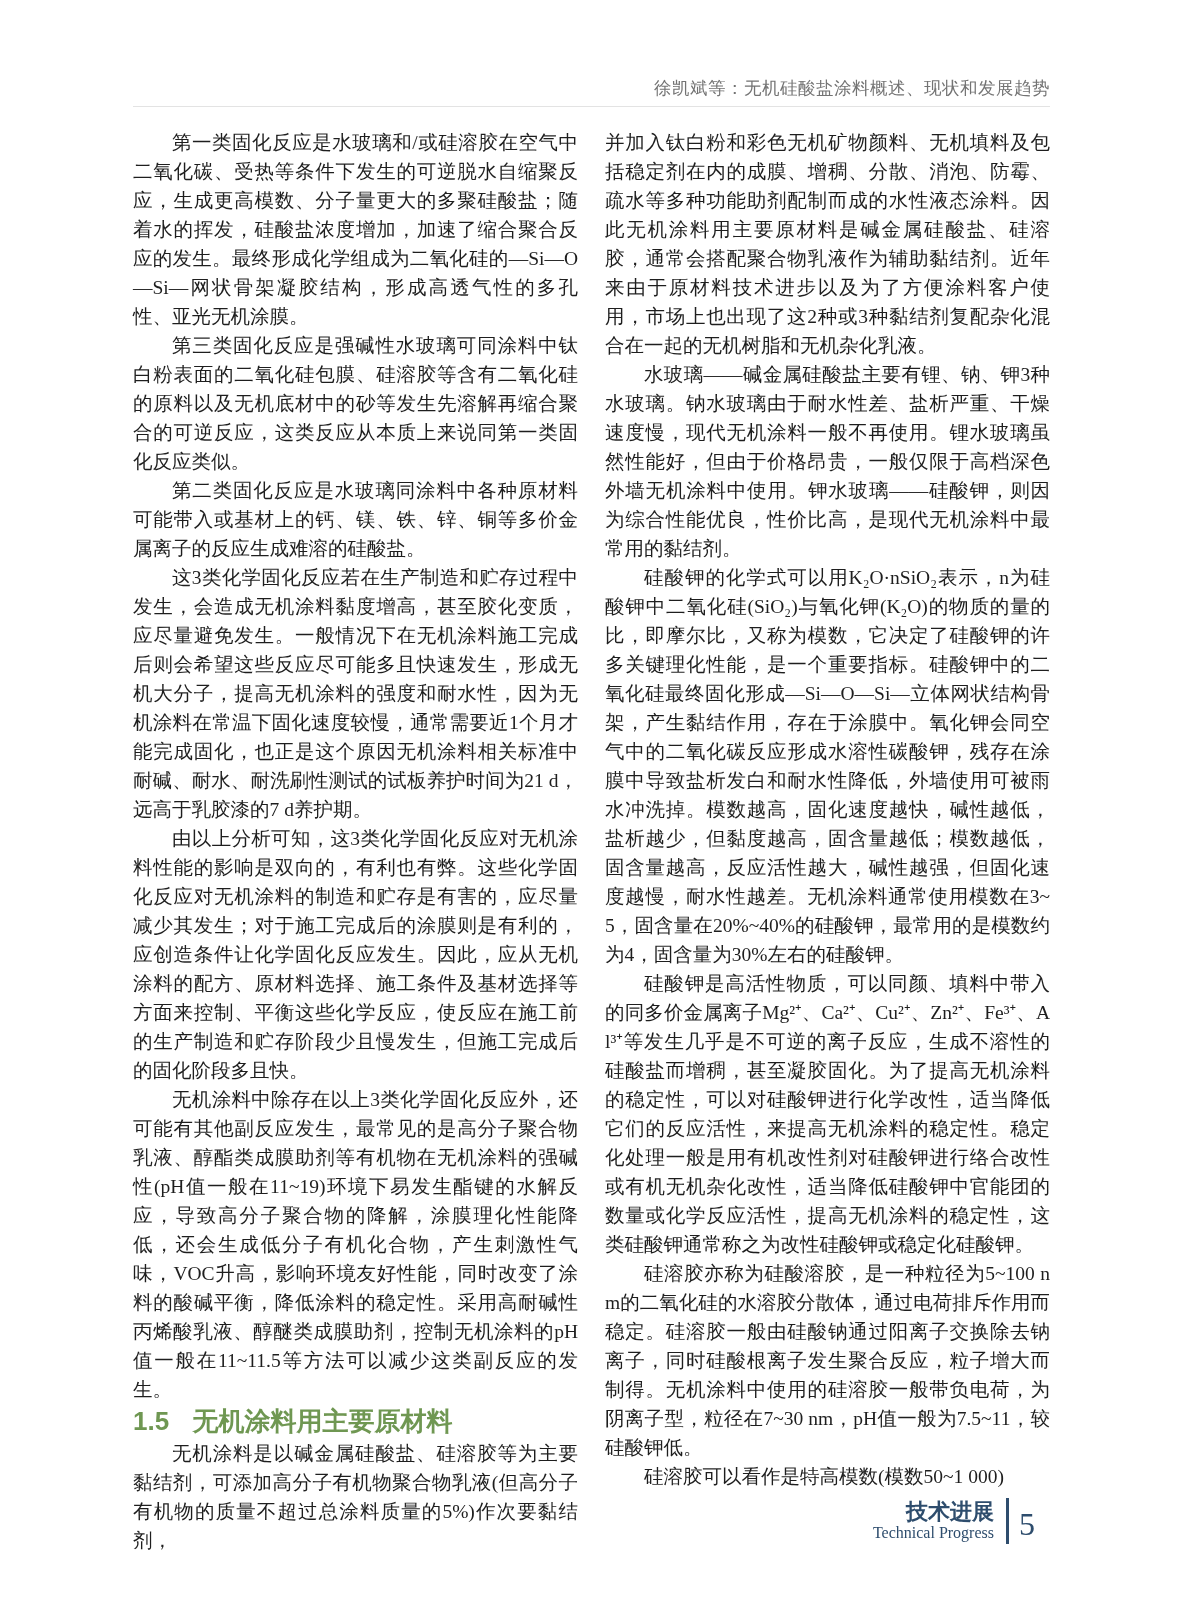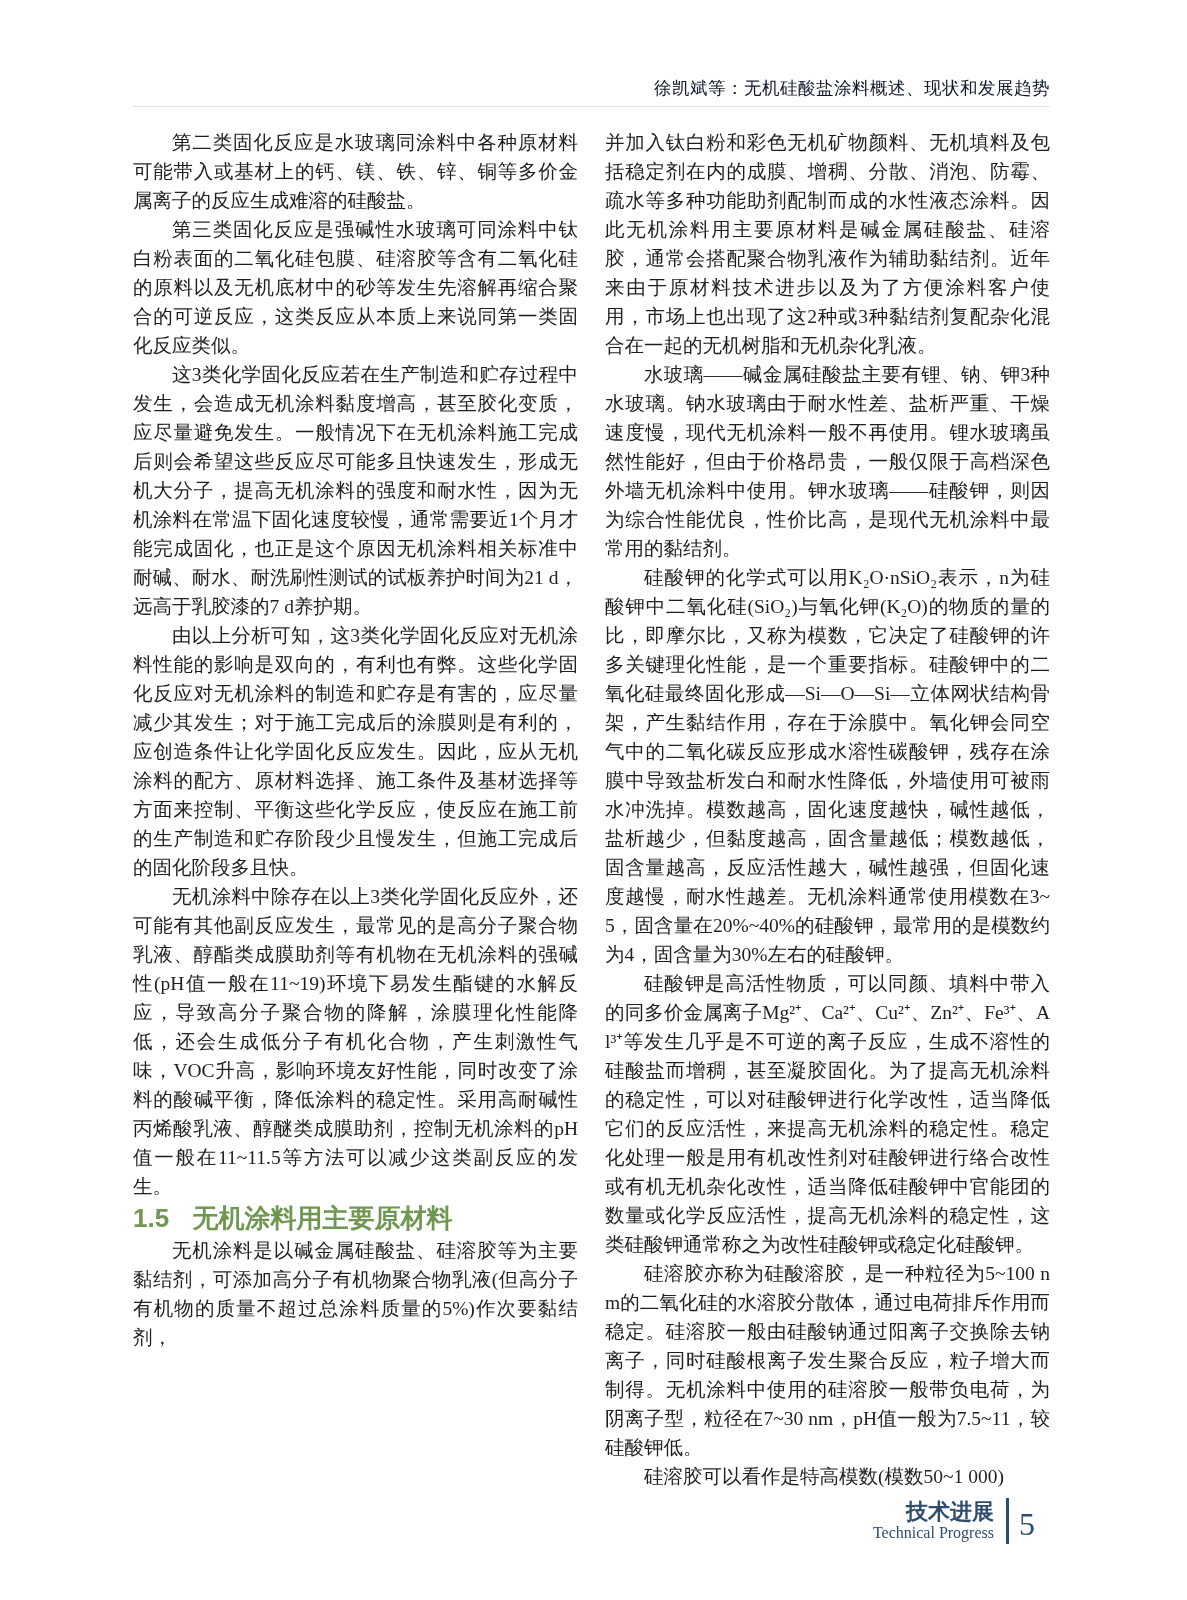--- a/index.html
+++ b/index.html
@@ -16,21 +16,21 @@
     font-family: "Liberation Serif", serif;
     color: #1e1e1e;
   }
   .running-head {
     position: absolute;
     top: 76px;
     right: 137px;
     font-family: "Liberation Sans", sans-serif;
     font-size: 17.5px;
     letter-spacing: 0.5px;
-    color: #0f172a;
+    color: #737373;
     white-space: nowrap;
   }
   .head-rule {
     position: absolute;
     top: 106px;
     left: 133px;
     width: 917px;
     height: 0;
     border-top: 1.5px solid #e3e3e3;
   }
@@ -110,22 +110,23 @@
 
 <div class="page">
 
   <div class="running-head">徐凯斌等：无机硅酸盐涂料概述、现状和发展趋势</div>
 
   <div class="head-rule"></div>
 
   <div class="columns">
 
     <div class="column">
+      <p>第一类固化反应是水玻璃和/或硅溶胶在空气中二氧化碳、受热等条件下发生的可逆脱水自缩聚反应，生成更高模数、分子量更大的多聚硅酸盐；随着水的挥发，硅酸盐浓度增加，加速了缩合聚合反应的发生。最终形成化学组成为二氧化硅的—Si—O—Si—网状骨架凝胶结构，形成高透气性的多孔性、亚光无机涂膜。</p>
+      <p>第三类固化反应是强碱性水玻璃可同涂料中钛白粉表面的二氧化硅包膜、硅溶胶等含有二氧化硅的原料以及无机底材中的砂等发生先溶解再缩合聚合的可逆反应，这类反应从本质上来说同第一类固化反应类似。</p>
       <p>第二类固化反应是水玻璃同涂料中各种原材料可能带入或基材上的钙、镁、铁、锌、铜等多价金属离子的反应生成难溶的硅酸盐。</p>
-      <p>第三类固化反应是强碱性水玻璃可同涂料中钛白粉表面的二氧化硅包膜、硅溶胶等含有二氧化硅的原料以及无机底材中的砂等发生先溶解再缩合聚合的可逆反应，这类反应从本质上来说同第一类固化反应类似。</p>
       <p>这3类化学固化反应若在生产制造和贮存过程中发生，会造成无机涂料黏度增高，甚至胶化变质，应尽量避免发生。一般情况下在无机涂料施工完成后则会希望这些反应尽可能多且快速发生，形成无机大分子，提高无机涂料的强度和耐水性，因为无机涂料在常温下固化速度较慢，通常需要近1个月才能完成固化，也正是这个原因无机涂料相关标准中耐碱、耐水、耐洗刷性测试的试板养护时间为21 d，远高于乳胶漆的7 d养护期。</p>
       <p>由以上分析可知，这3类化学固化反应对无机涂料性能的影响是双向的，有利也有弊。这些化学固化反应对无机涂料的制造和贮存是有害的，应尽量减少其发生；对于施工完成后的涂膜则是有利的，应创造条件让化学固化反应发生。因此，应从无机涂料的配方、原材料选择、施工条件及基材选择等方面来控制、平衡这些化学反应，使反应在施工前的生产制造和贮存阶段少且慢发生，但施工完成后的固化阶段多且快。</p>
       <p>无机涂料中除存在以上3类化学固化反应外，还可能有其他副反应发生，最常见的是高分子聚合物乳液、醇酯类成膜助剂等有机物在无机涂料的强碱性(pH值一般在11~19)环境下易发生酯键的水解反应，导致高分子聚合物的降解，涂膜理化性能降低，还会生成低分子有机化合物，产生刺激性气味，VOC升高，影响环境友好性能，同时改变了涂料的酸碱平衡，降低涂料的稳定性。采用高耐碱性丙烯酸乳液、醇醚类成膜助剂，控制无机涂料的pH值一般在11~11.5等方法可以减少这类副反应的发生。</p>
       <h2 class="section-heading">
         <span class="sec-num">1.5</span><span>无机涂料用主要原材料</span>
       </h2>
       <p>无机涂料是以碱金属硅酸盐、硅溶胶等为主要黏结剂，可添加高分子有机物聚合物乳液(但高分子有机物的质量不超过总涂料质量的5%)作次要黏结剂，</p>
     </div>
 
     <div class="column">

